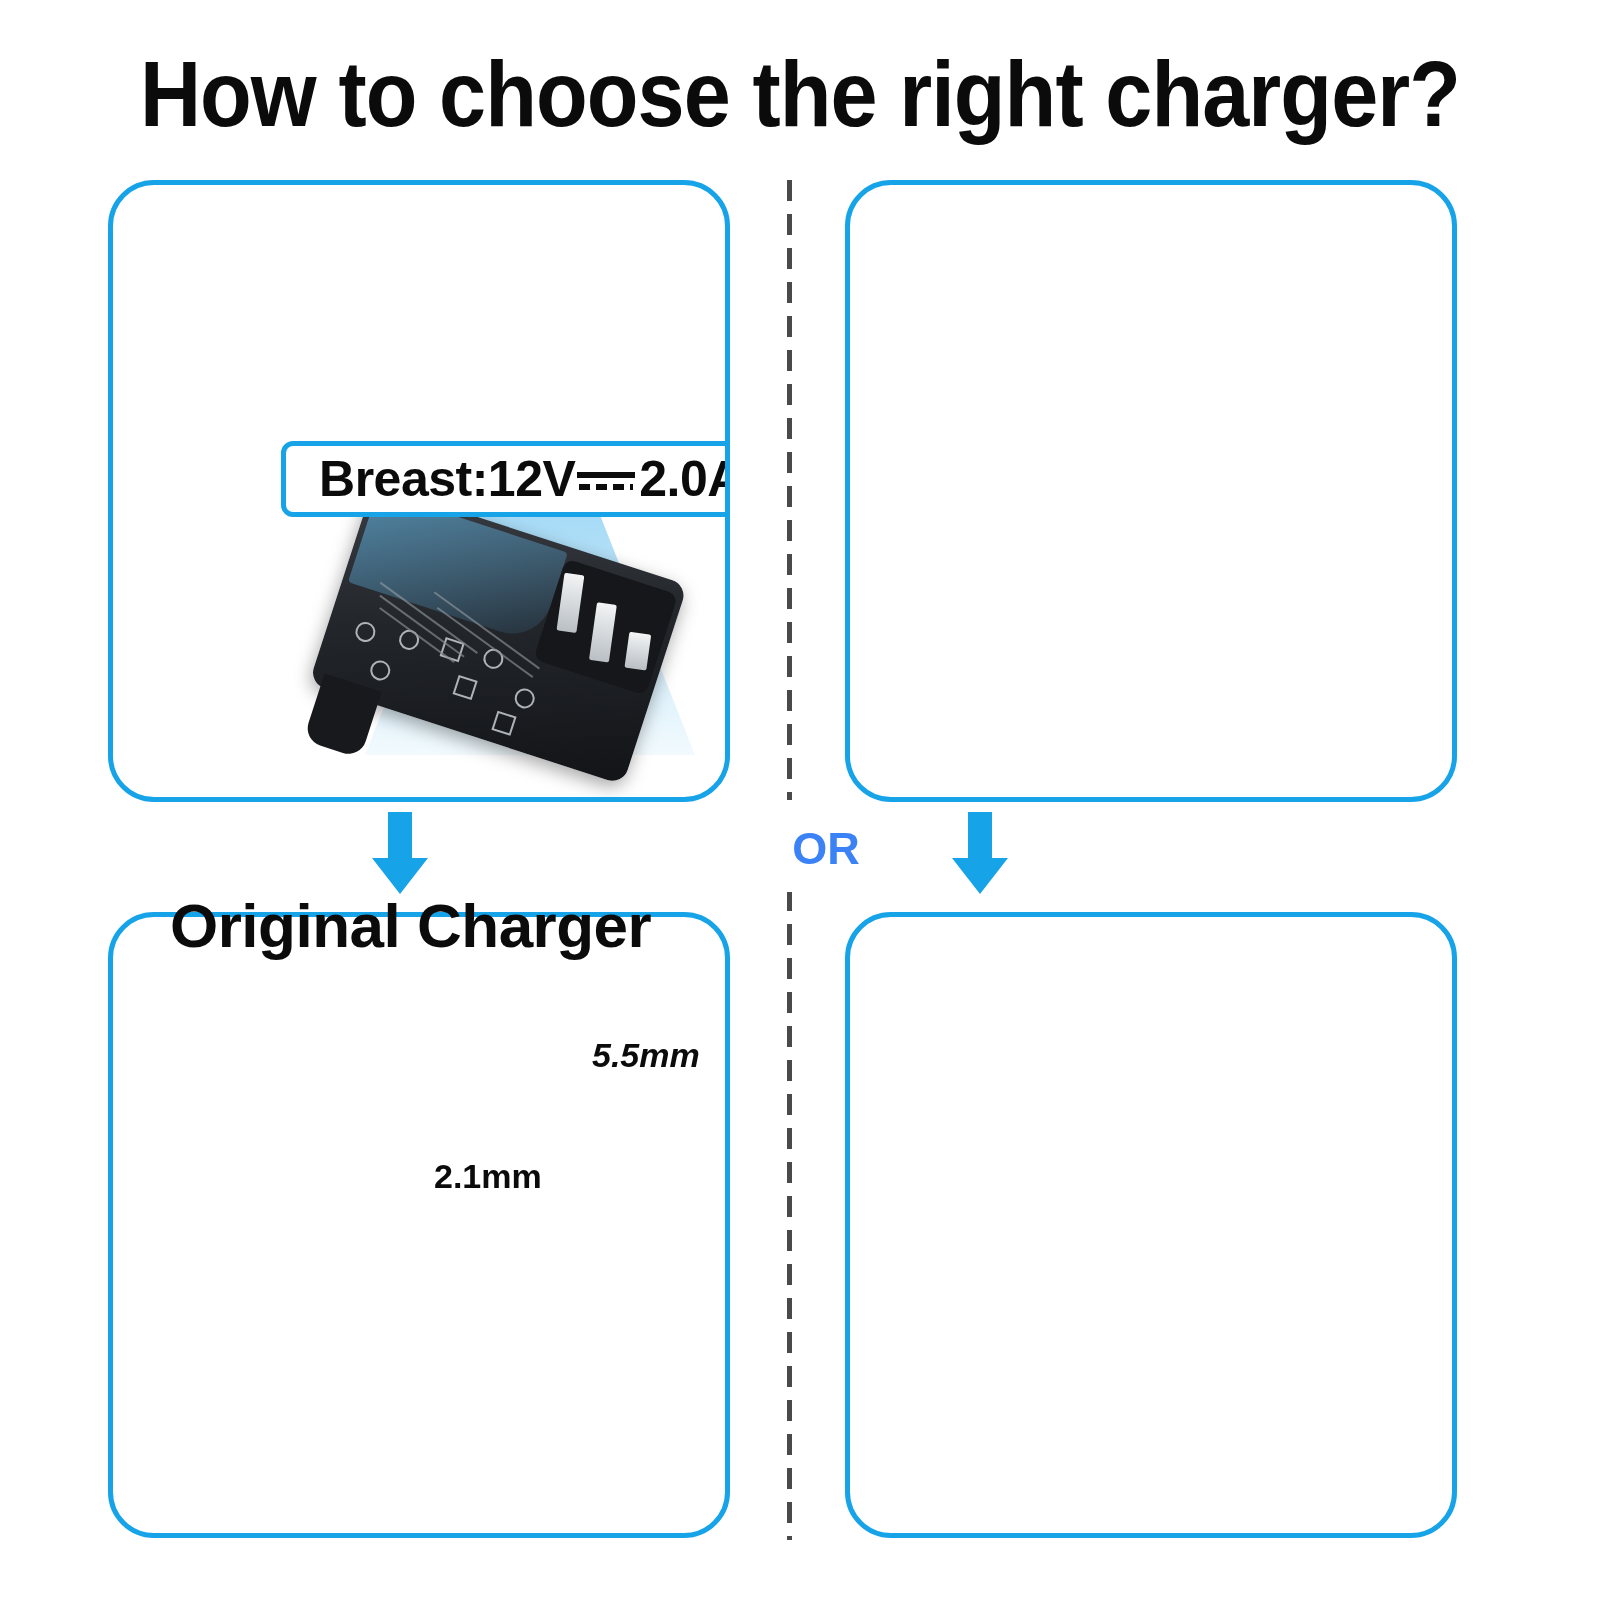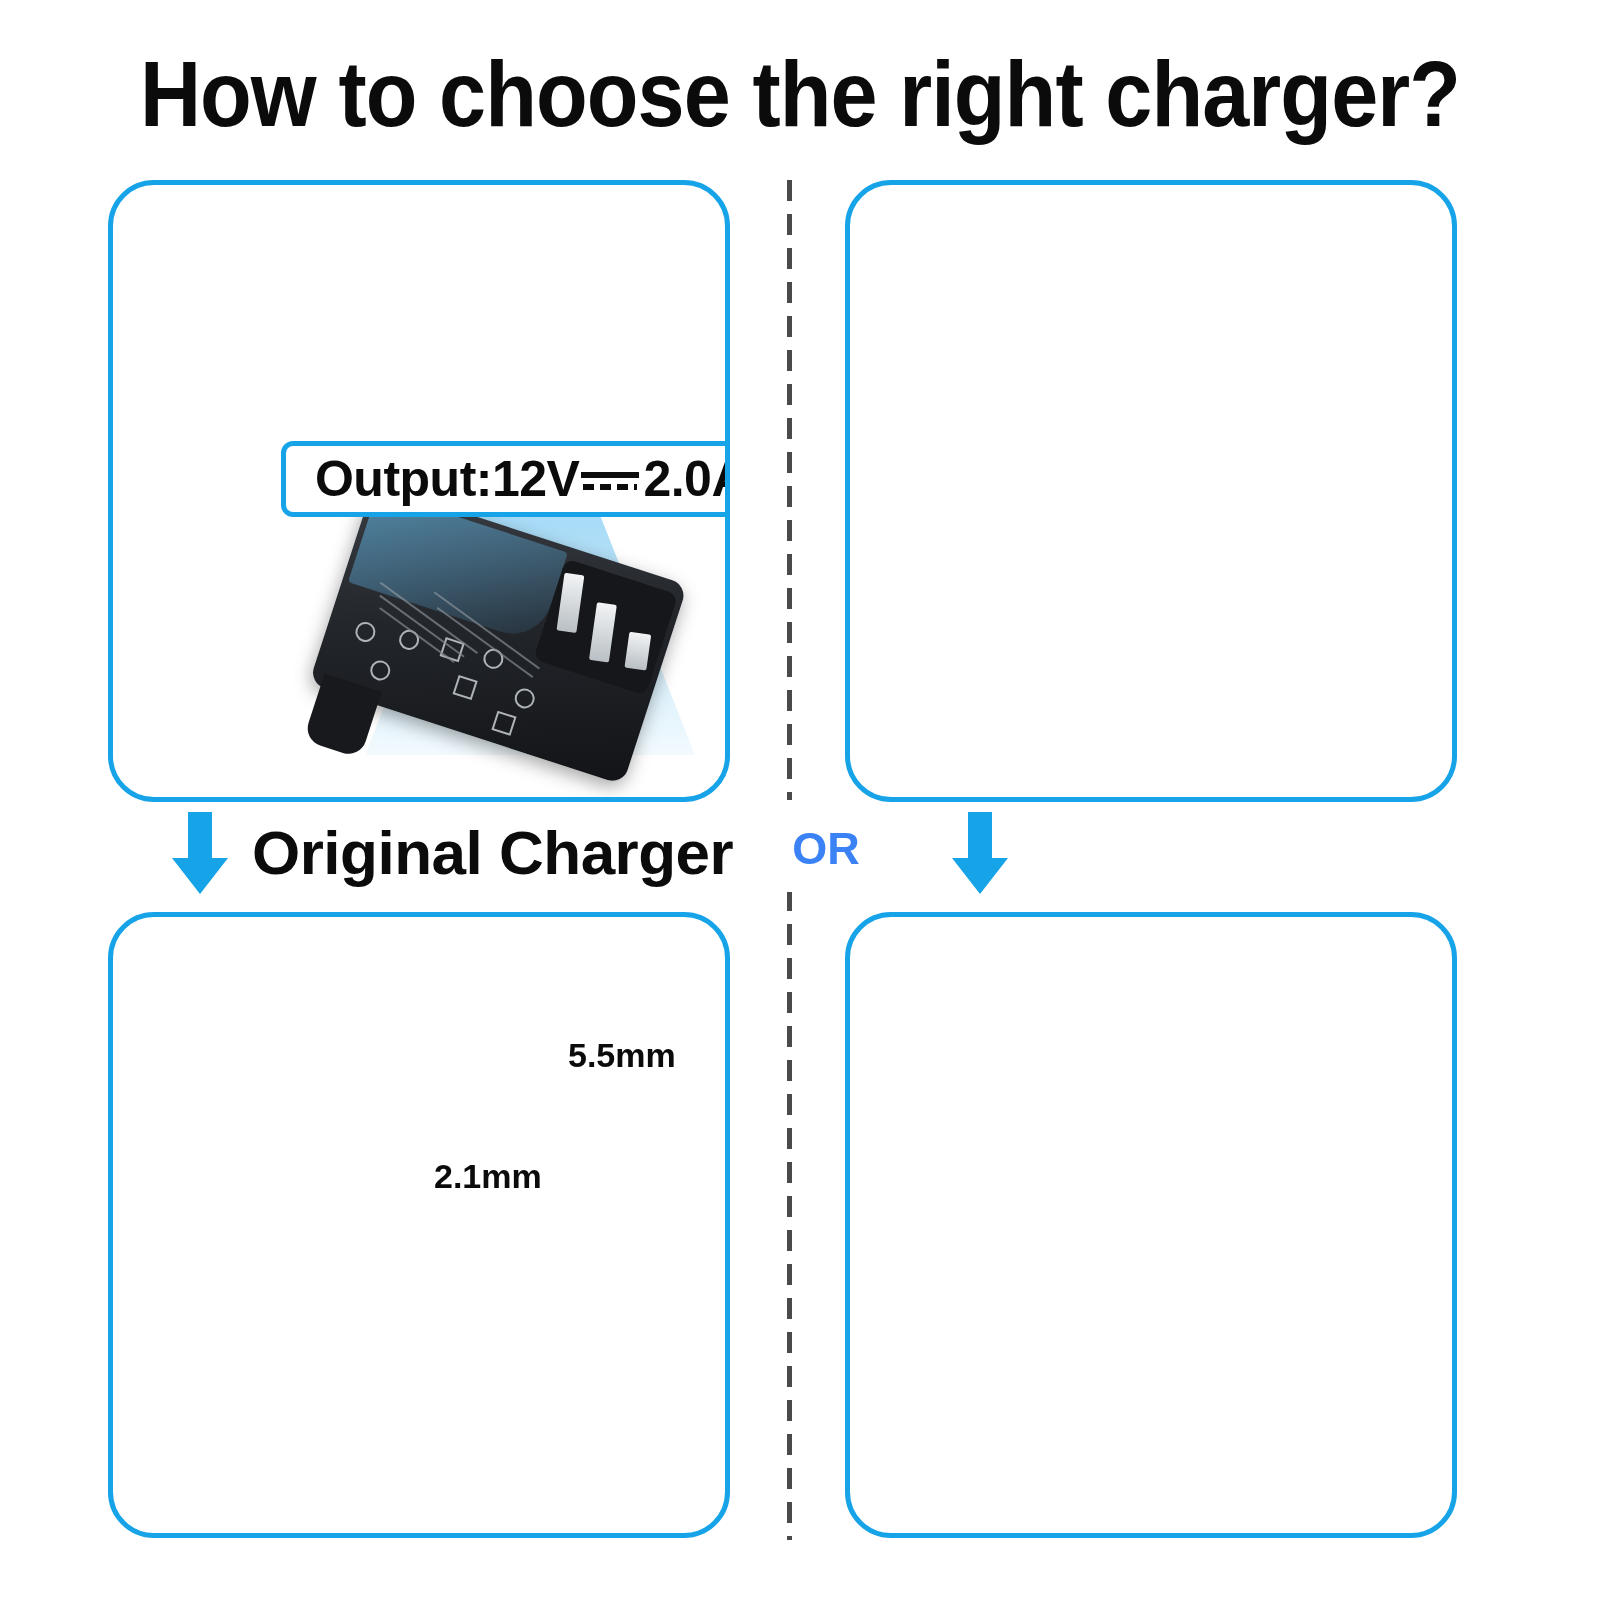--- a/index.html
+++ b/index.html
@@ -188,20 +188,21 @@
     background: #17191c;
     border-radius: 0 0 18px 18px;
   }
 
   
   .cta-row {
     position: absolute;
     display: flex;
     align-items: center;
     z-index: 5;
+    flex-direction: column;
   }
   #cta-charger { left: 170px; top: 812px; }
   #cta-pump    { left: 950px; top: 812px; }
   .arrow-down {
     width: 60px;
     height: 82px;
     margin-right: 22px;
     flex: none;
   }
   .cta-label {
@@ -231,21 +232,21 @@
   }
   .dim-label {
     position: absolute;
     font-weight: bold;
     font-size: 34px;
     line-height: 36px;
     color: #0b0b0b;
     white-space: nowrap;
     z-index: 6;
   }
-  #dim-55 { left: 568px; top: 1037px; }
+  #dim-55 { left: 592px; top: 1037px; font-style: italic; }
   #dim-21 { left: 434px; top: 1158px; }
 </style>
 </head>
 <body>
 
 <div id="page-title">How to choose the right charger?</div>
 
 <div id="divider-top"></div>
 <div id="divider-bottom"></div>
 
@@ -274,21 +275,21 @@
         <div class="microline" style="left:14px;  top:26px; width:92px;  transform:rotate(18deg);"></div>
         <div class="microline" style="left:60px;  top:0px;  width:130px; transform:rotate(18deg);"></div>
         <div class="microline" style="left:68px;  top:12px; width:118px; transform:rotate(18deg);"></div>
       </div>
       <div class="cable"></div>
     </div>
   </div>
 
   <div id="output-badge">
     <span class="txt">
-      <span>Output:12V</span><span class="dc-symbol"><span class="solid"></span><span class="dashes"></span></span><span>2.0A</span>
+      <span>Breast:12V</span><span class="dc-symbol"><span class="solid"></span><span class="dashes"></span></span><span>2.0A</span>
     </span>
   </div>
 </div>
 
 <div class="panel" id="panel-pump">
   
 
   
   
 

